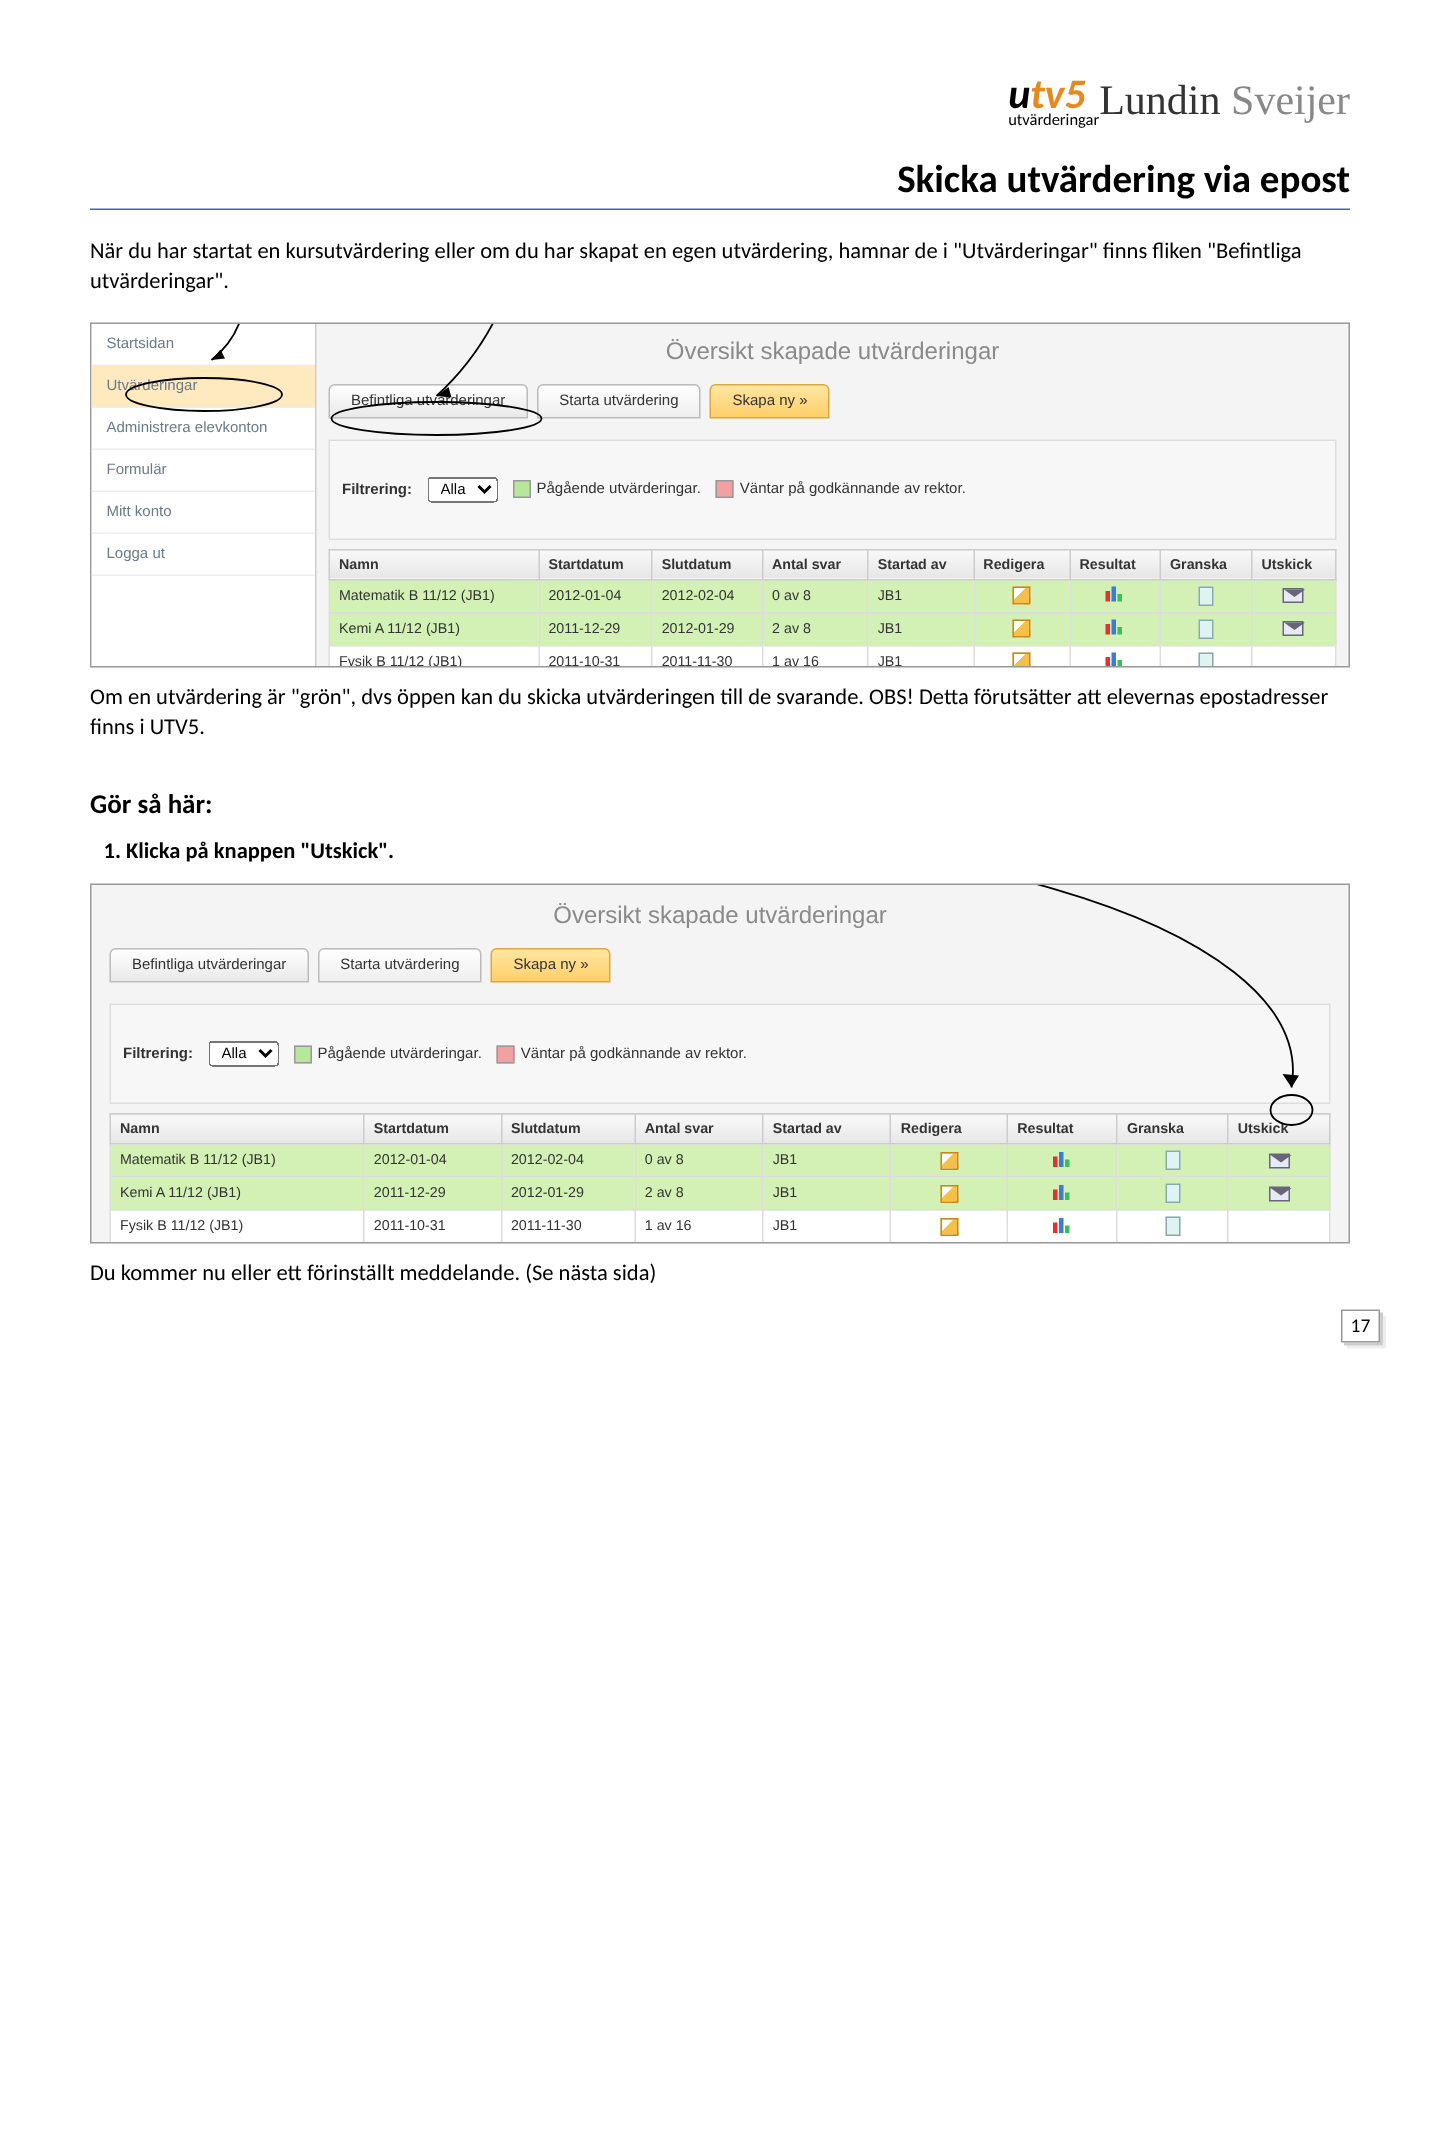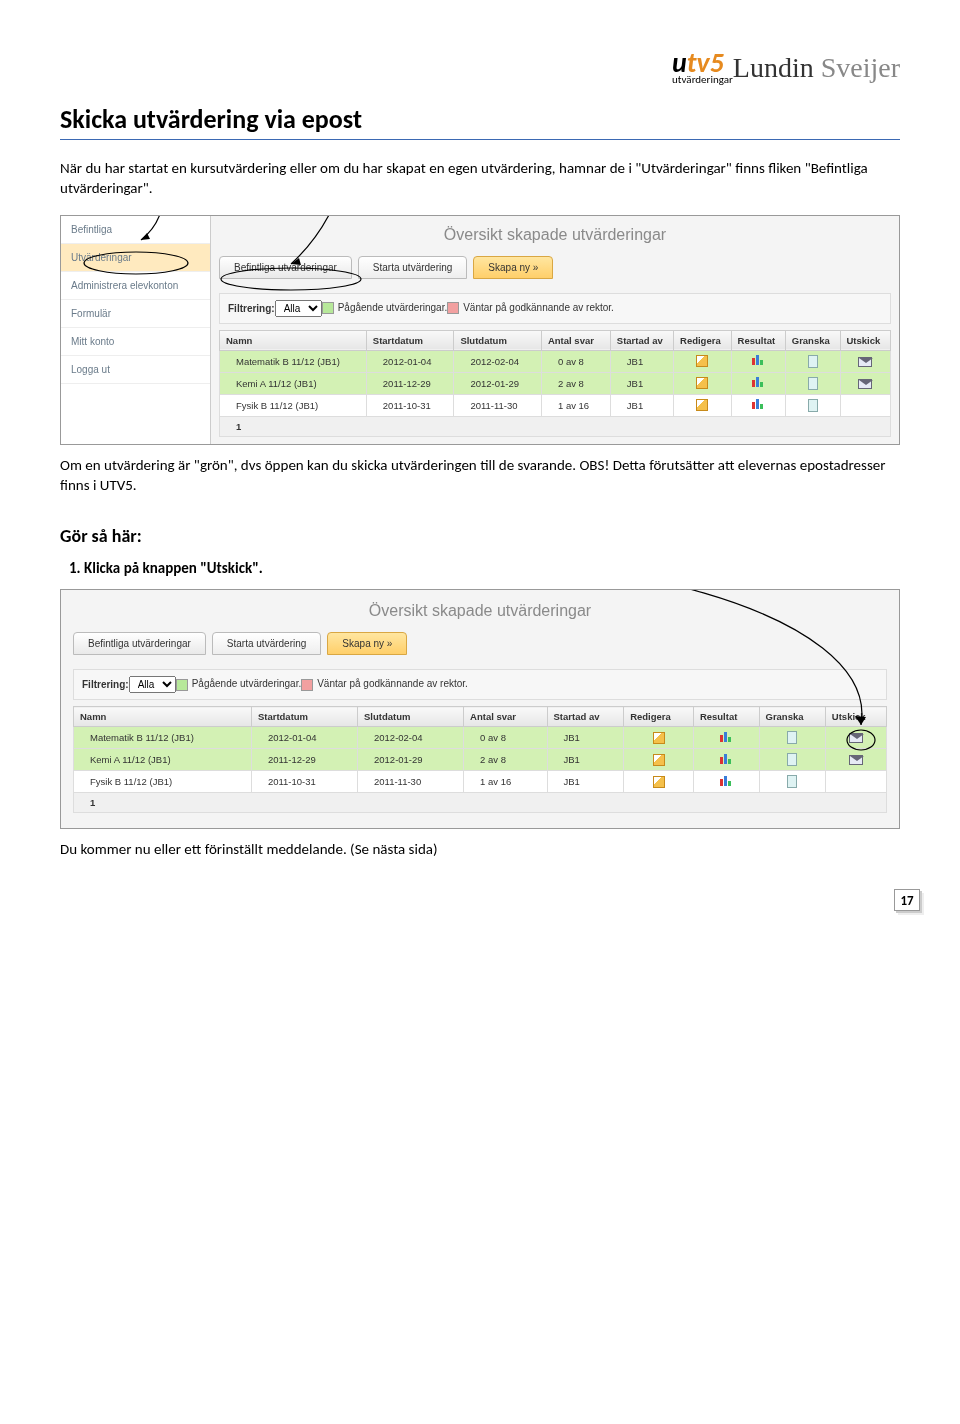--- a/index.html
+++ b/index.html
@@ -12,48 +12,48 @@
     position: relative;
   }
   .page { padding: 50px 60px 40px 60px; }
   .topbar { display:flex; justify-content:flex-end; align-items:center; margin-bottom:18px;}
   .logo-left { font-weight:bold; font-style:italic; font-size:28px; line-height:0.9; }
   .logo-left .u { color:#000; }
   .logo-left .tv { color:#e68a1f; }
   .logo-left .sub { display:block; font-size:11px; font-weight:normal; font-style:normal;}
   .logo-right { font-family: Georgia, serif; font-size:28px; color:#333; }
   .logo-right .sv { color:#888; }
-  h1.title { text-align:left; font-weight:bold; font-family:Calibri, Arial, sans-serif; font-size:26px; margin:0 0 4px 0; }
+  h1.title { text-align:right; font-weight:bold; font-family:Calibri, Arial, sans-serif; font-size:26px; margin:0 0 4px 0; }
   .hr-blue { border:none; border-top:1px solid #3b69b3; margin:0 0 18px 0; }
   p.body { font-size:15px; margin:10px 0 16px 0; line-height:1.35; }
   h2.sub { font-weight:bold; font-size:18px; margin:30px 0 12px 0; }
   ol.step { margin:0 0 12px 24px; padding:0; font-size:15px; }
   ol.step li { margin-bottom:6px; font-weight:bold;}
-  .pgnum { position:absolute; right:40px; bottom:4px;font-weight:bold; }
+  .pgnum { position:absolute; right:40px; bottom:20px; }
   .pgbox { border:1px solid #999; width:26px; height:22px; display:flex; align-items:center; justify-content:center; font-size:13px; box-shadow:2px 2px 0 #ccc,4px 4px 0 #eee; background:#fff;}
   
   .shot { border:1px solid #999; background:#f4f4f4; font-family:Verdana, Arial, sans-serif; font-size:10px; color:#333; margin-bottom:6px; position:relative; overflow:hidden;}
   .shot-inner { display:flex; }
   .sidebar { width:150px; background:#fff; border-right:1px solid #ccc; }
   .sidebar .item { padding:8px 10px; border-bottom:1px solid #eee; color:#6a7b8a; font-size:10px; cursor:pointer;}
   .sidebar .item.active { background:#ffeabf; }
   .main { flex:1; padding:6px 8px 10px 8px; }
   .main h3 { font-family:Verdana,Arial,sans-serif; color:#8a8a8a; font-weight:normal; font-size:16px; margin:4px 4px 12px 4px;text-align:center;}
   .tabs { display:flex; gap:6px; margin-bottom:14px; }
   .tab { border:1px solid #bbb; border-top-left-radius:4px; border-top-right-radius:4px; padding:5px 14px; background:linear-gradient(#fff,#eee); font-size:10px; cursor:pointer;}
   .tab.active { background:linear-gradient(#fff,#e9e9e9); }
   .tab.skapa { background:linear-gradient(#ffe6a0,#ffcf6a); border-color:#d9a743; }
-  .filterbar { background:#f7f7f7; border:1px solid #ddd; padding:6px 8px; display:flex; align-items:center; font-size:10px; margin-bottom:6px;}
+  .filterbar { background:#f7f7f7; border:1px solid #ddd; padding:24px 8px; display:flex; align-items:center; gap:10px; font-size:10px; margin-bottom:6px;}
   .filterbar select { font-size:10px; padding:1px 4px;}
   .swatch { display:inline-block; width:12px; height:12px; border:1px solid #999; vertical-align:middle; margin-right:4px;}
   .sw-green { background:#b7e89a;}
   .sw-red { background:#f2a0a0;}
   table.grid { width:100%; border-collapse:collapse; font-size:9.5px;}
   table.grid th { background:linear-gradient(#f9f9f9,#e6e6e6); border:1px solid #ccc; padding:4px 6px; text-align:left; font-weight:bold; color:#333;}
-  table.grid td { border:1px solid #ddd; padding:4px 16px; }
+  table.grid td { border:1px solid #ddd; padding:4px 6px; }
   tr.row-green td { background:#d3f1b4; }
   tr.row-white td { background:#fff; }
   tr.footer td { background:#f0f0f0; font-weight:bold;}
   .icon { display:inline-block; width:12px; height:12px; vertical-align:middle;}
   .icon-edit { background:linear-gradient(135deg,#fff 40%,#f5c04a 40%); border:1px solid #c78a1a;}
   .icon-chart { width:14px; }
   .icon-chart span{display:inline-block;width:3px;margin-right:1px;}
   .icon-doc { border:1px solid #8aa; background:#dff3f3; width:10px; height:13px; position:relative;}
   .icon-mail { border:1px solid #667; background:#e6eaf5; width:14px; height:10px; position:relative;}
   .icon-mail:after{content:'';position:absolute;left:0;right:0;top:0;border-left:7px solid transparent;border-right:7px solid transparent;border-top:5px solid #667;}
@@ -76,21 +76,21 @@
   </div>
 
   <h1 class="title">Skicka utvärdering via epost</h1>
   <hr class="hr-blue">
 
   <p class="body">När du har startat en kursutvärdering eller om du har skapat en egen utvärdering, hamnar de i "Utvärderingar" finns fliken "Befintliga utvärderingar".</p>
 
   <div class="shot" style="height:230px;">
     <div class="shot-inner" style="height:100%;">
       <div class="sidebar">
-        <div class="item">Befintliga</div>
+        <div class="item">Startsidan</div>
         <div class="item active">Utvärderingar</div>
         <div class="item">Administrera elevkonton</div>
         <div class="item">Formulär</div>
         <div class="item">Mitt konto</div>
         <div class="item">Logga ut</div>
       </div>
       <div class="main">
         <h3>Översikt skapade utvärderingar</h3>
         <div class="tabs">
           <div class="tab active">Befintliga utvärderingar</div>

